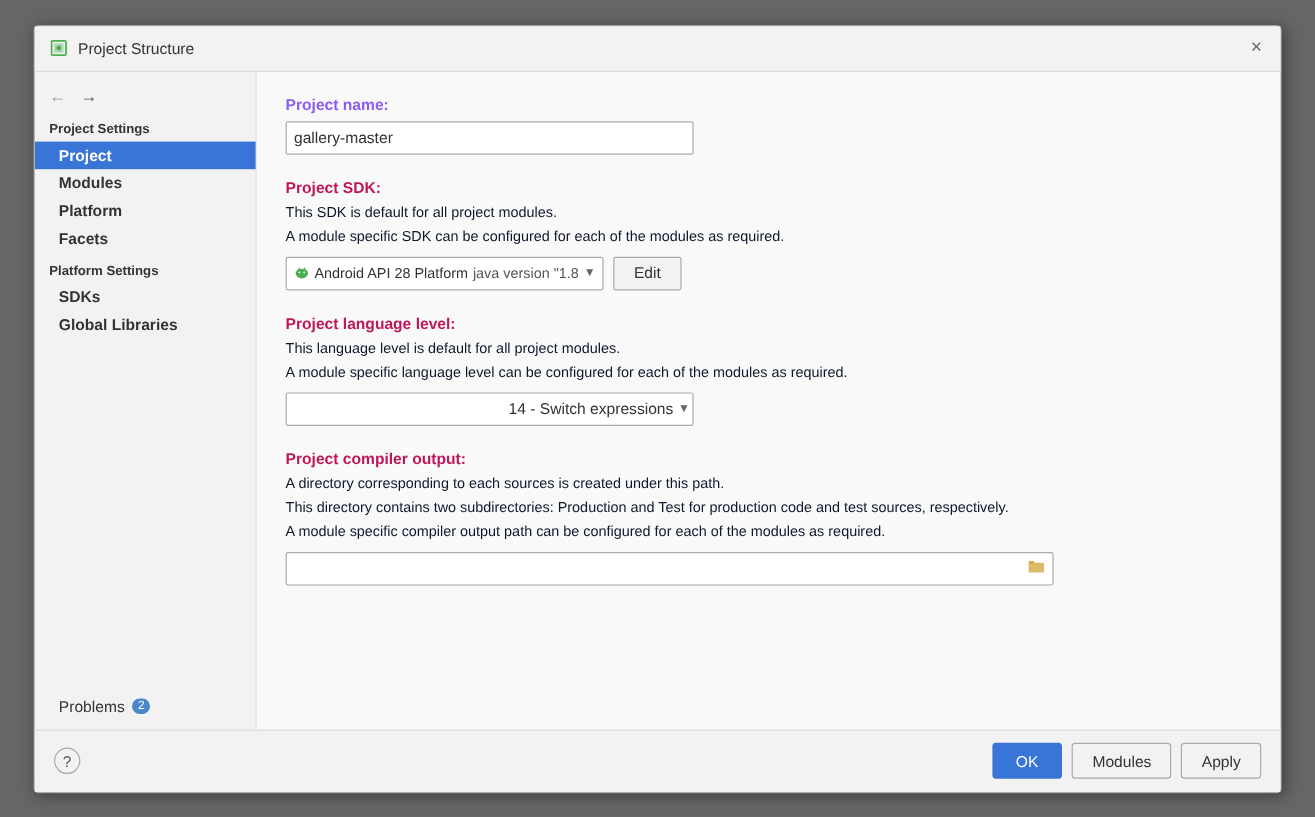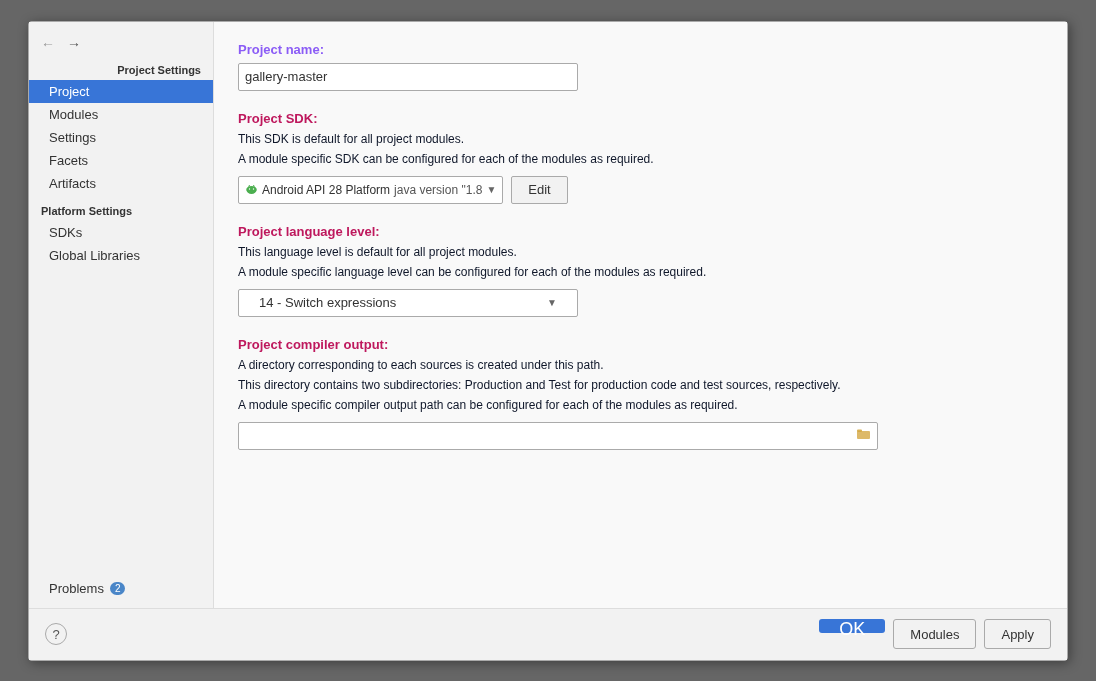--- a/index.html
+++ b/index.html
@@ -82,27 +82,27 @@
       padding: 2px 4px;
     }
     .nav-arrow.active {
       color: #555;
     }
     .section-header {
       font-size: 11px;
       font-weight: 700;
       color: #333;
       padding: 6px 12px 4px 12px;
-      text-align: right;
     }
     .sidebar-item {
       padding: 4px 8px 4px 20px;
       cursor: pointer;
       color: #333;
       font-size: 13px;
+      font-weight: bold;
     }
     .sidebar-item.active {
       background: #3875d7;
       color: #fff;
     }
     .section-header-platform {
       font-size: 11px;
       font-weight: 700;
       color: #333;
       padding: 10px 12px 4px 12px;
@@ -208,24 +208,24 @@
       font-size: 13px;
       color: #333;
     }
     .lang-dropdown {
       display: flex;
       align-items: center;
       border: 1px solid #aaa;
       background: #fff;
       border-radius: 2px;
       height: 28px;
-      padding: 0 20px;
+      padding: 0 2px;
       cursor: pointer;
       width: 340px;
-      justify-content: space-between;
+      justify-content: flex-end;
       margin-top: 8px;
     }
     .lang-dropdown-text {
       font-size: 13px;
       color: #333;
     }
     .output-path-row {
       display: flex;
       align-items: center;
       border: 1px solid #aaa;
@@ -265,28 +265,28 @@
       color: #555;
       display: flex;
       align-items: center;
       justify-content: center;
     }
     .footer-right {
       display: flex;
       gap: 8px;
     }
     .btn-ok {
-      height: 14px;
+      height: 30px;
       padding: 0 20px;
       background: #3875d7;
       color: #fff;
       border: none;
       border-radius: 3px;
       cursor: pointer;
-      font-size: 18px;
+      font-size: 13px;
     }
     .btn-cancel {
       height: 30px;
       padding: 0 16px;
       background: #f2f2f2;
       color: #333;
       border: 1px solid #aaa;
       border-radius: 3px;
       cursor: pointer;
       font-size: 13px;
@@ -300,43 +300,51 @@
       border-radius: 3px;
       cursor: pointer;
       font-size: 13px;
     }
   </style>
 </head>
 <body>
 
 <div class="dialog">
 
+  <div class="title-bar">
+    <div class="title-bar-icon">
+      <svg width="14" height="14" viewBox="0 0 14 14">
+        <rect x="1" y="1" width="12" height="12" rx="1" fill="none" stroke="#4caf50" stroke-width="1.5"></rect>
+        <rect x="3" y="3" width="8" height="8" rx="1" fill="#4caf50" opacity="0.4"></rect>
+        <circle cx="7" cy="7" r="2" fill="#4caf50"></circle>
+      </svg>
+    </div>
+    <span class="title-bar-title">Project Structure</span>
+    <span class="title-bar-close">×</span>
+  </div>
 
   <div class="dialog-body">
 
     <div class="sidebar">
       <div class="nav-bar">
         <span class="nav-arrow">←</span>
         <span class="nav-arrow active">→</span>
       </div>
       <div class="section-header">Project Settings</div>
       <div class="sidebar-item active">
         <span>Project</span>
       </div>
       <div class="sidebar-item">
         <span>Modules</span>
       </div>
       <div class="sidebar-item">
-        <span>Settings</span>
+        <span>Platform</span>
       </div>
       <div class="sidebar-item">
         <span>Facets</span>
-      </div>
-      <div class="sidebar-item">
-        <span>Artifacts</span>
       </div>
 
       <div class="section-header-platform">Platform Settings</div>
       <div class="sidebar-item">
         <span>SDKs</span>
       </div>
       <div class="sidebar-item">
         <span>Global Libraries</span>
       </div>
 

